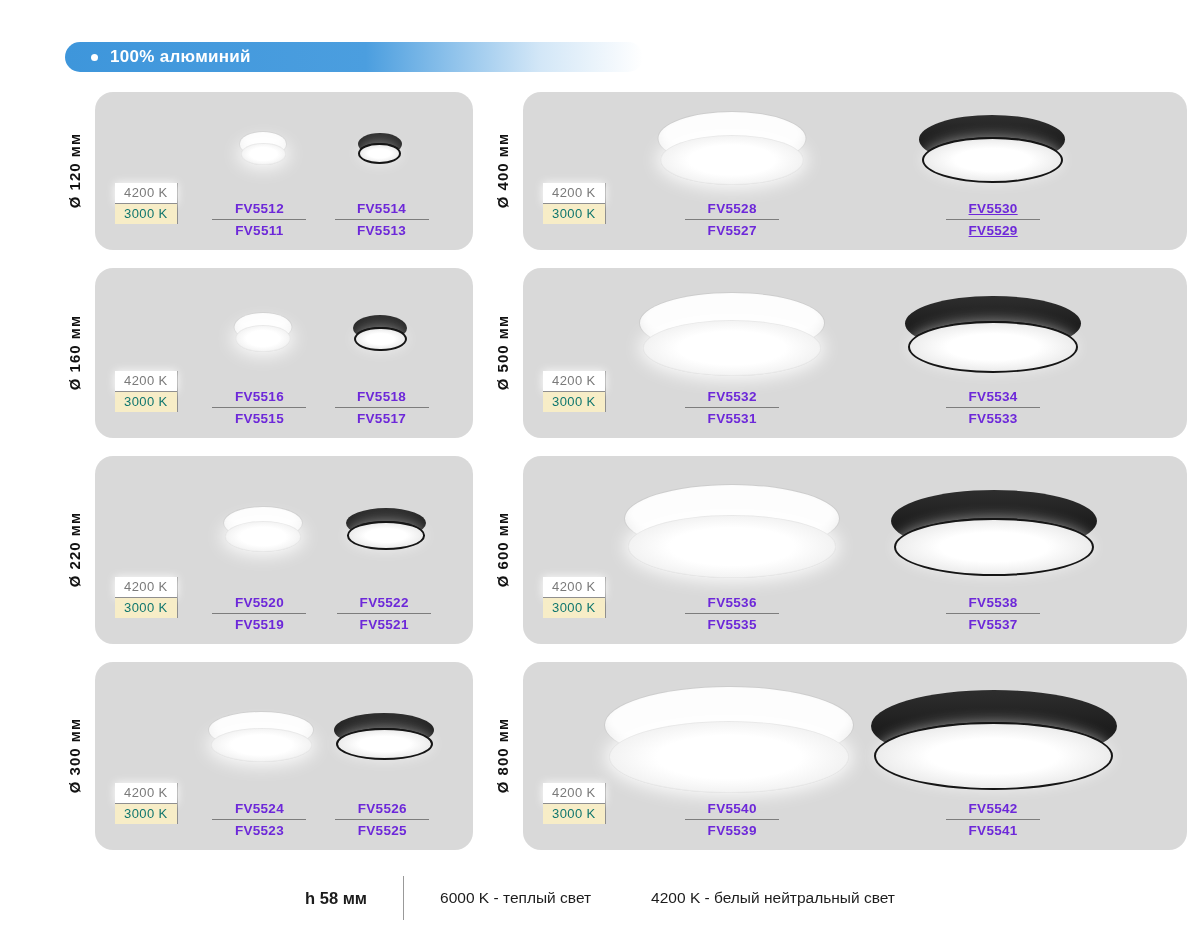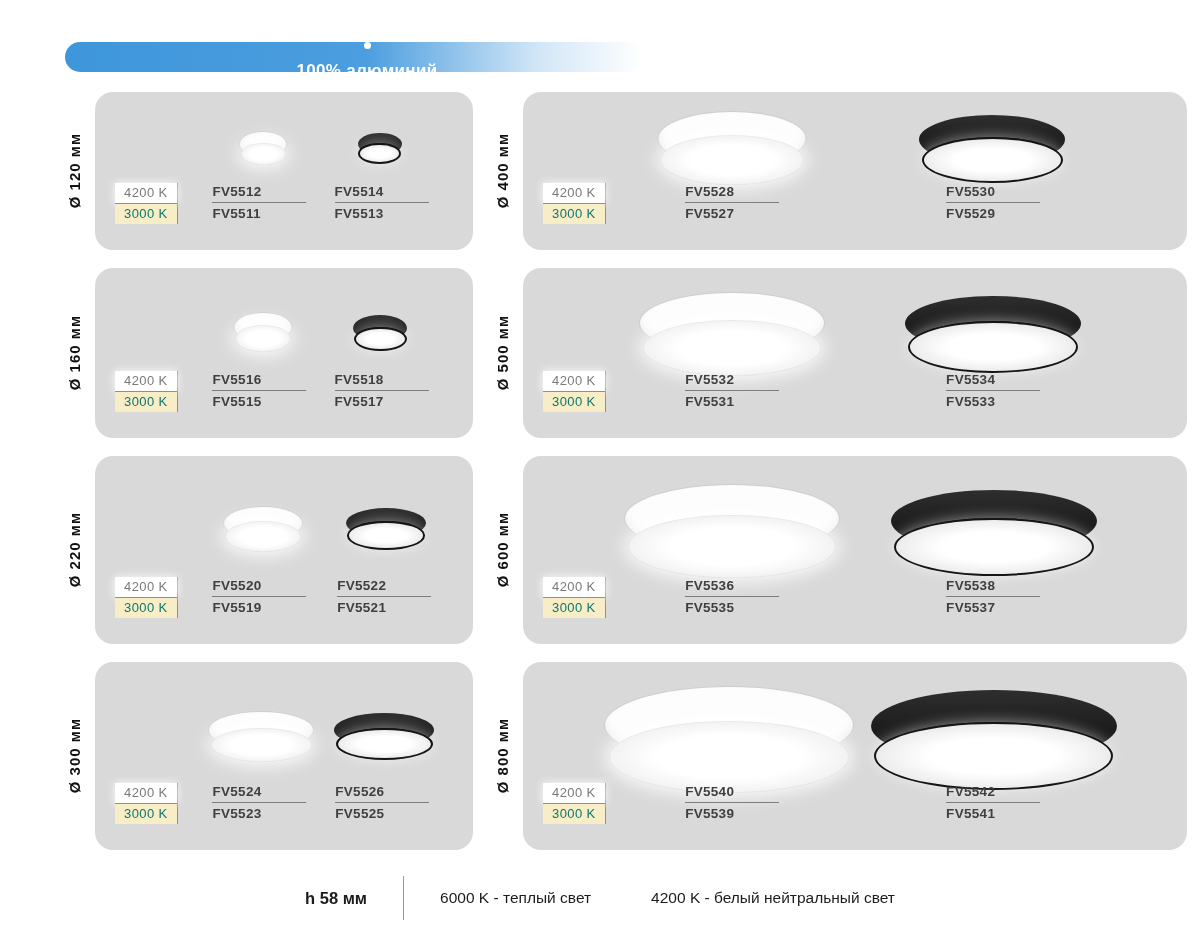--- a/index.html
+++ b/index.html
@@ -3,21 +3,21 @@
 <meta charset="utf-8">
 <style>
   html,body{margin:0;padding:0;background:#ffffff;}
   body{width:1200px;height:933px;font-family:"Liberation Sans",sans-serif;-webkit-font-smoothing:antialiased;}
 
   
   .headerbar{position:relative;height:72px;}
   .pill{position:absolute;top:42px;height:30px;border-radius:15px;display:flex;align-items:center;
         gap:12px;padding-left:26px;color:#fff;font-size:17px;font-weight:700;letter-spacing:.3px;
         background:linear-gradient(90deg,#3e96db 0%,#4b9edf 52%,rgba(173,210,240,.55) 82%,rgba(255,255,255,0) 100%);}
-  .pill.left{left:65px;width:552px;flex-direction:column;}
+  .pill.left{left:65px;width:552px;}
   .pill.right{left:610px;width:527px;}
   .dot{width:7px;height:7px;border-radius:50%;background:#fff;flex:none;}
 
   
   .grid{display:flex;padding-left:53px;margin-top:20px;}
   .col{display:flex;flex-direction:column;}
   .col-left{width:420px;margin-right:8px;}
   .col-right{width:706px;}
   .row{display:flex;margin-bottom:18px;}
   .row.h1{height:158px;}
@@ -40,22 +40,22 @@
   .light.black::after{background:radial-gradient(closest-side,#ffffff 55%,#ececec 100%);
         border:2px solid #151515;box-shadow:0 0 14px rgba(255,255,255,.55);box-sizing:border-box;}
 
   
   .temps{position:absolute;left:20px;bottom:26px;border-right:1px solid #8f8f8f;font-size:13px;letter-spacing:.4px;}
   .temp{padding:2px 9px 3px 9px;}
   .temp.cool{background:#ffffff;color:#7a7a7a;border-bottom:1px solid #8f8f8f;box-shadow:0 0 10px rgba(255,255,255,.95);}
   .temp.warm{background:#f7edc7;color:#0f766e;}
 
   
-  .codes{position:absolute;bottom:29px;transform:translateX(-50%);width:94px;text-align:left;
-         font-size:13.5px;font-weight:700;color:#404040;letter-spacing:.3px;}
+  .codes{position:absolute;bottom:12px;transform:translateX(-50%);width:94px;text-align:center;
+         font-size:13.5px;font-weight:700;color:#6d28d9;letter-spacing:.3px;}
   .code.cool{border-bottom:1px solid #7d7d7d;padding-bottom:3px;margin-bottom:3px;}
 
   
   .footer{display:flex;align-items:center;justify-content:center;margin-top:26px;font-size:15.5px;color:#1c1c1c;}
   .footer .h{font-weight:700;font-size:16.5px;}
   .footer .vline{width:1px;height:44px;background:#999;margin:0 36px;}
   .footer .note2{margin-left:60px;}
 </style>
 </head>
 <body>
@@ -171,21 +171,21 @@
         <div class="light white" style="left:31.5%;bottom:65px;width:147px;height:73px;"></div>
         <div class="light black" style="left:70.7%;bottom:67px;width:146px;height:68px;"></div>
         <div class="temps">
           <div class="temp cool">4200 K</div>
           <div class="temp warm">3000 K</div>
         </div>
         <div class="codes" style="left:31.5%;">
           <div class="code cool">FV5528</div>
           <div class="code warm">FV5527</div>
         </div>
-        <div class="codes" style="left:70.8%;">
+        <div class="codes" style="left:70.8%;text-decoration:underline;">
           <div class="code cool">FV5530</div>
           <div class="code warm">FV5529</div>
         </div>
       </div>
     </div>
 
     <div class="row h2">
       <div class="dia">
           <span>Ø 500 мм</span>
         </div>

